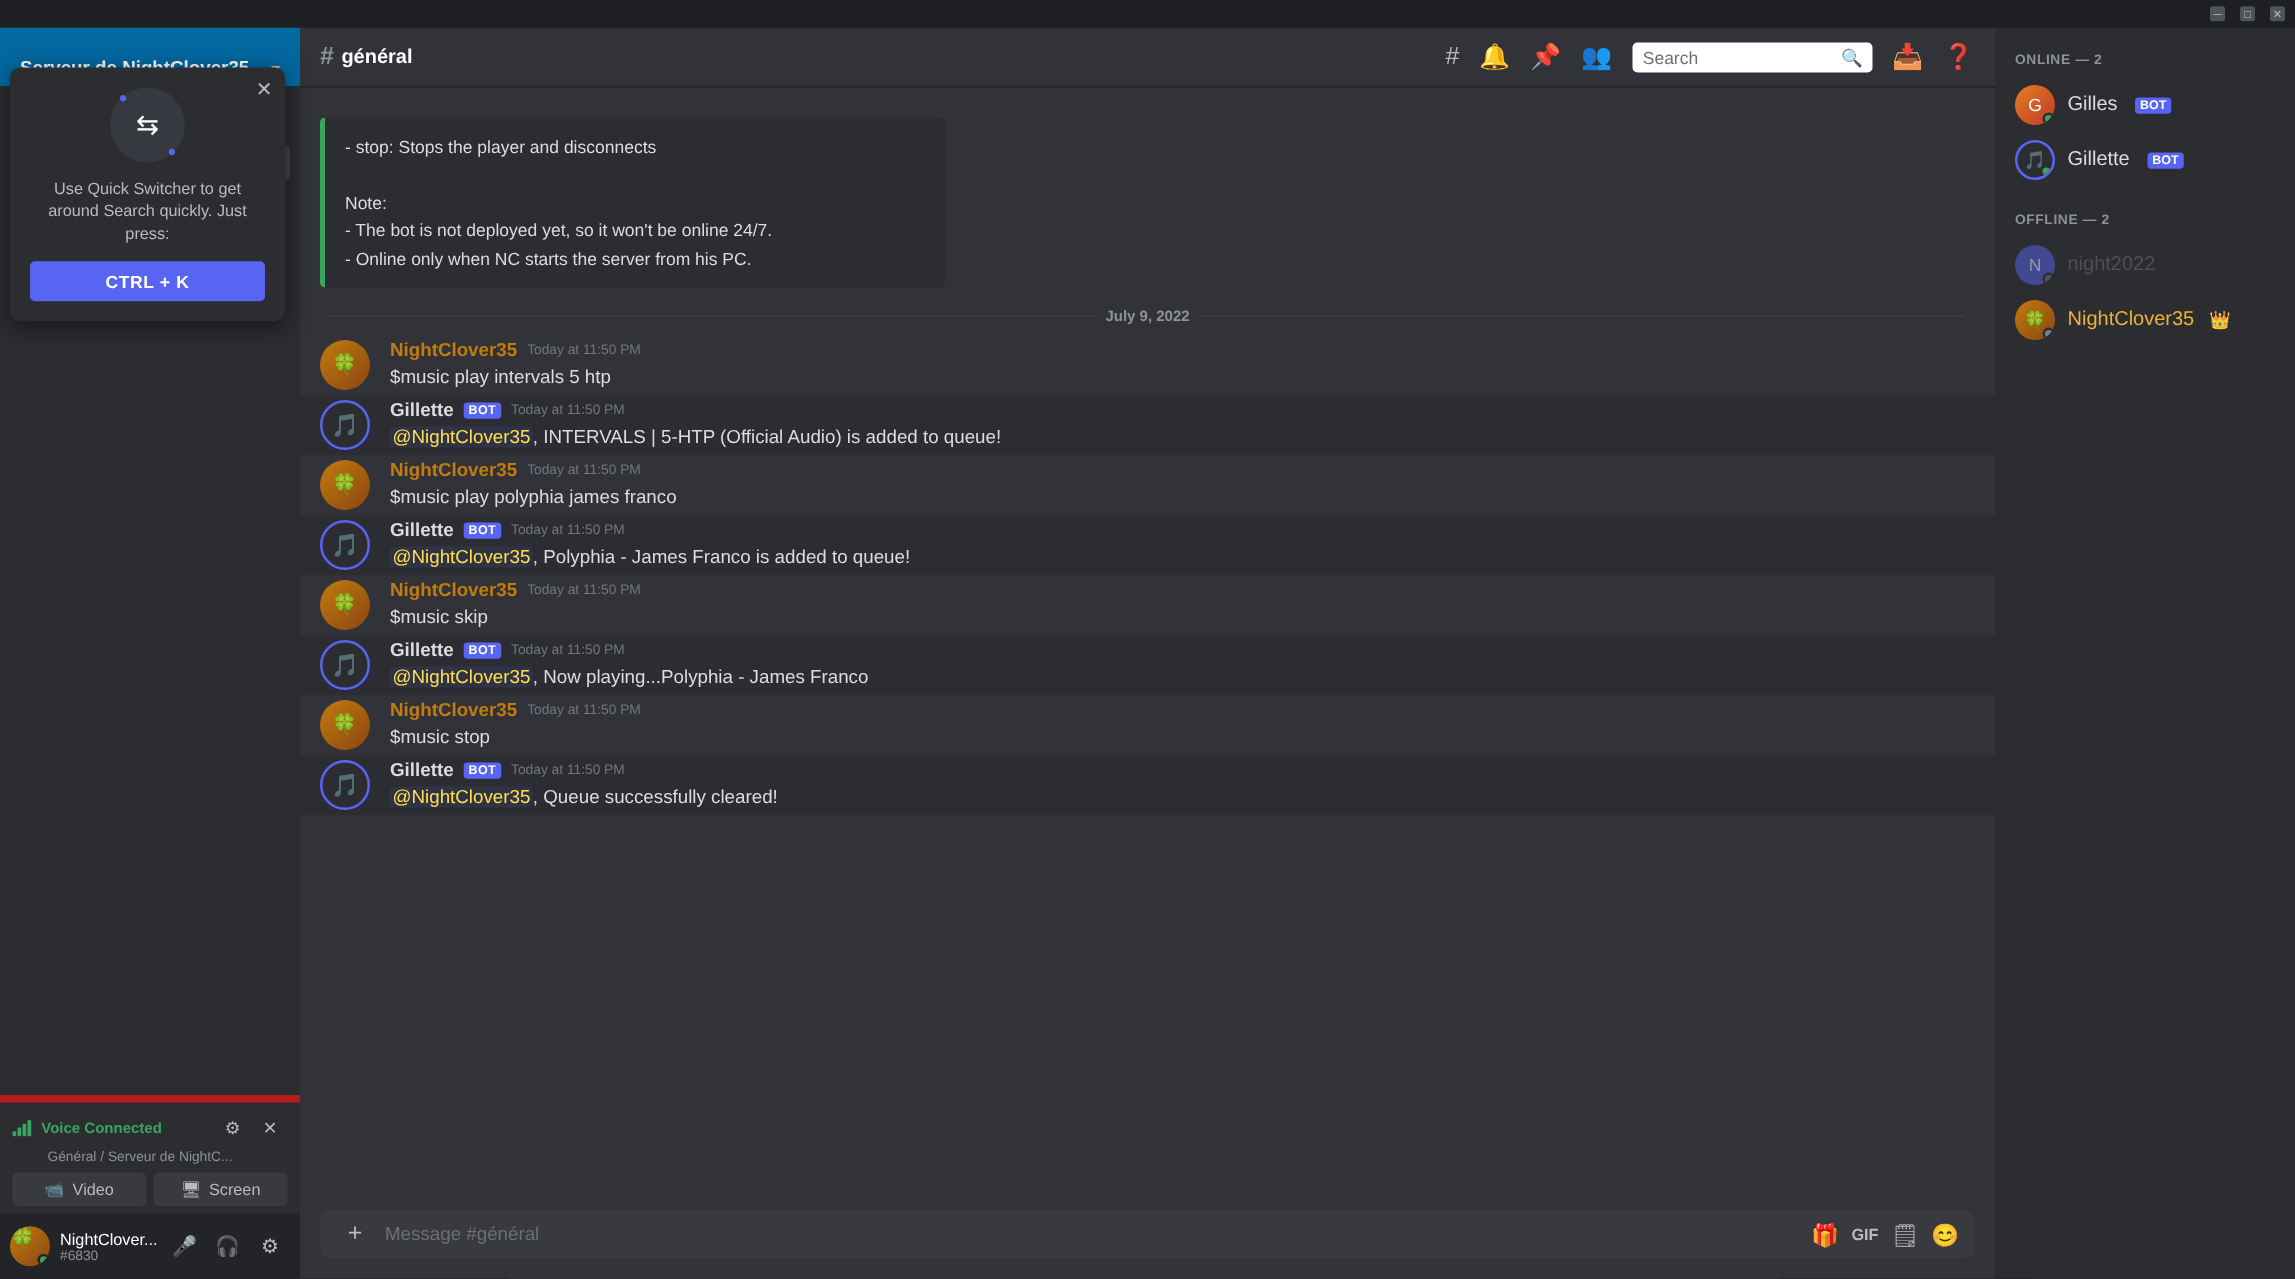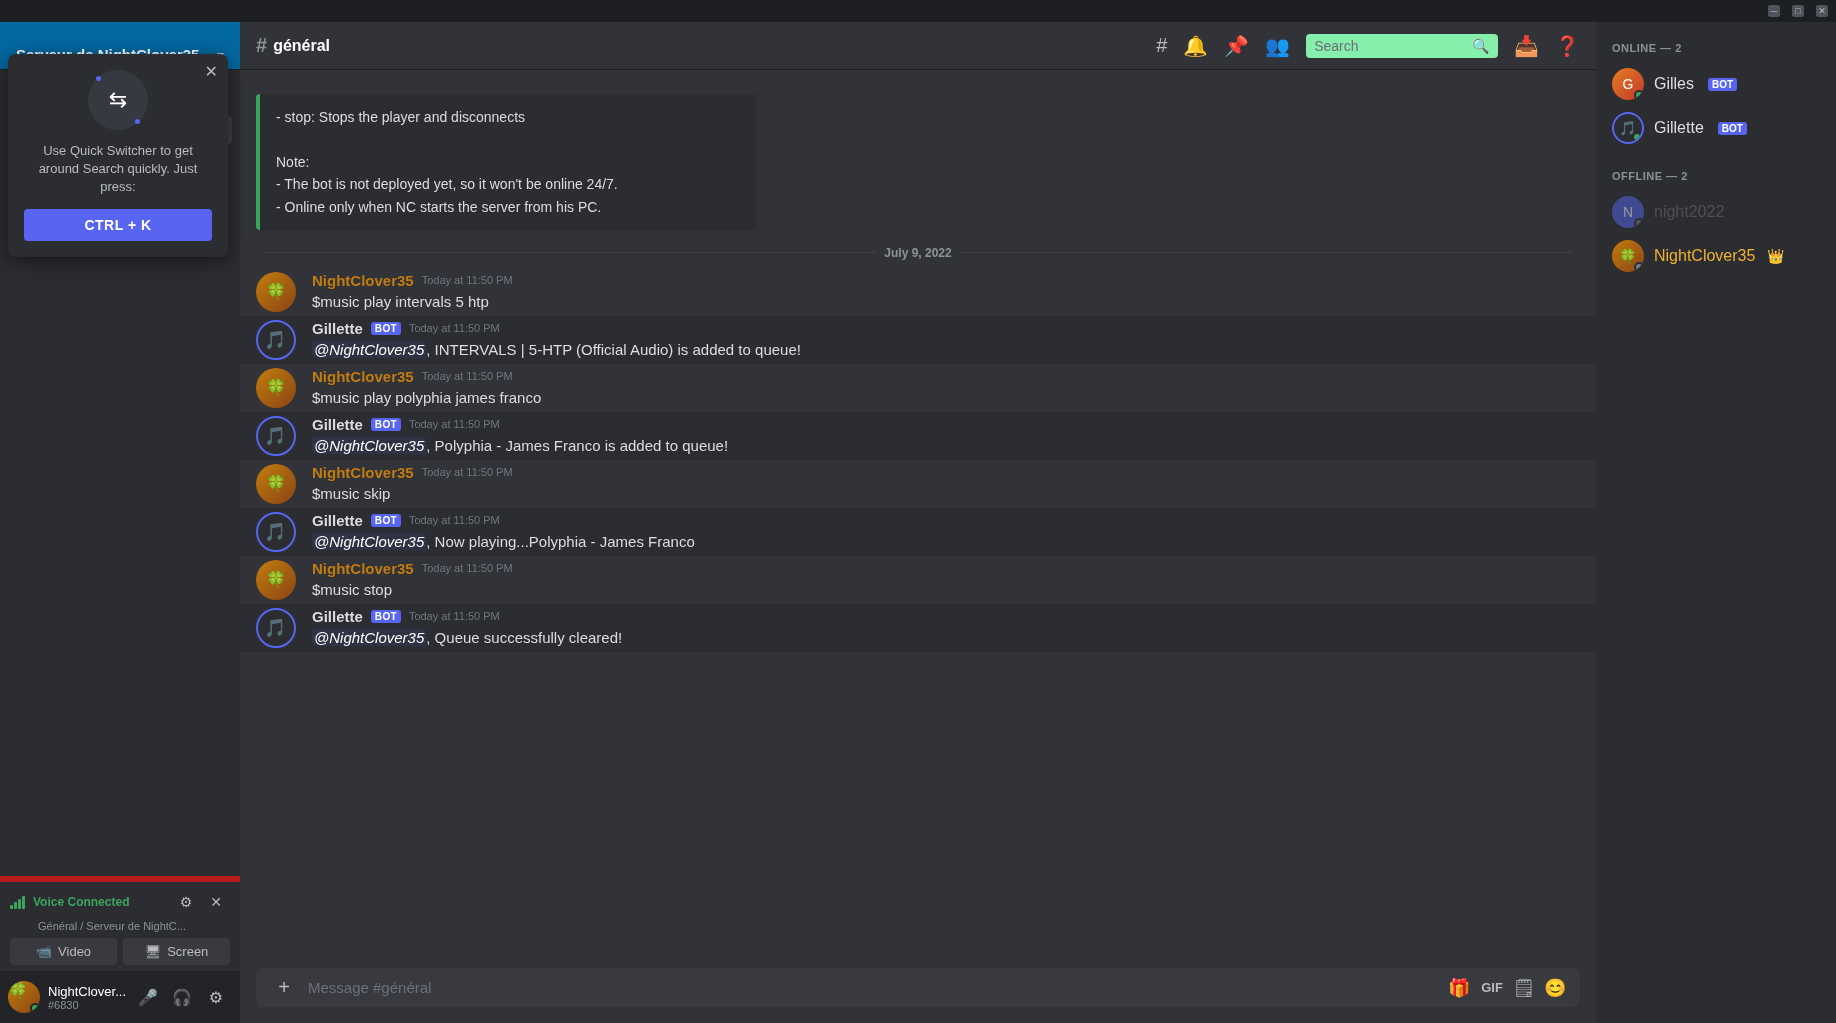--- a/index.html
+++ b/index.html
@@ -336,21 +336,21 @@
       gap: 16px;
     }
     .header-action {
       color: #b9bbbe;
       cursor: pointer;
       font-size: 20px;
     }
     .search-bar {
       display: flex;
       align-items: center;
-      background: #86efac;
+      background: #ffffff;
       border-radius: 4px;
       padding: 4px 8px;
       width: 192px;
       gap: 6px;
       cursor: text;
     }
     .search-bar-text { font-size: 14px; color: #6d6f78; flex: 1; }
     .search-bar-icon { color: #6d6f78; font-size: 14px; }
 
     
@@ -418,25 +418,24 @@
     .msg-timestamp {
       font-size: 11px;
       color: #72767d;
     }
     .msg-text {
       font-size: 15px;
       color: #dcddde;
       line-height: 1.4;
     }
     .msg-text .mention {
-      color: #ffffff;
+      color: #fde047;
       background: rgba(88,101,242,0.1);
       padding: 0 2px;
       border-radius: 3px;
-      font-style: italic;
     }
 
     
     .embed-message {
       margin: 8px 16px;
       background: #2b2d31;
       border-left: 4px solid #3ba55d;
       border-radius: 4px;
       padding: 12px 16px;
       max-width: 500px;

